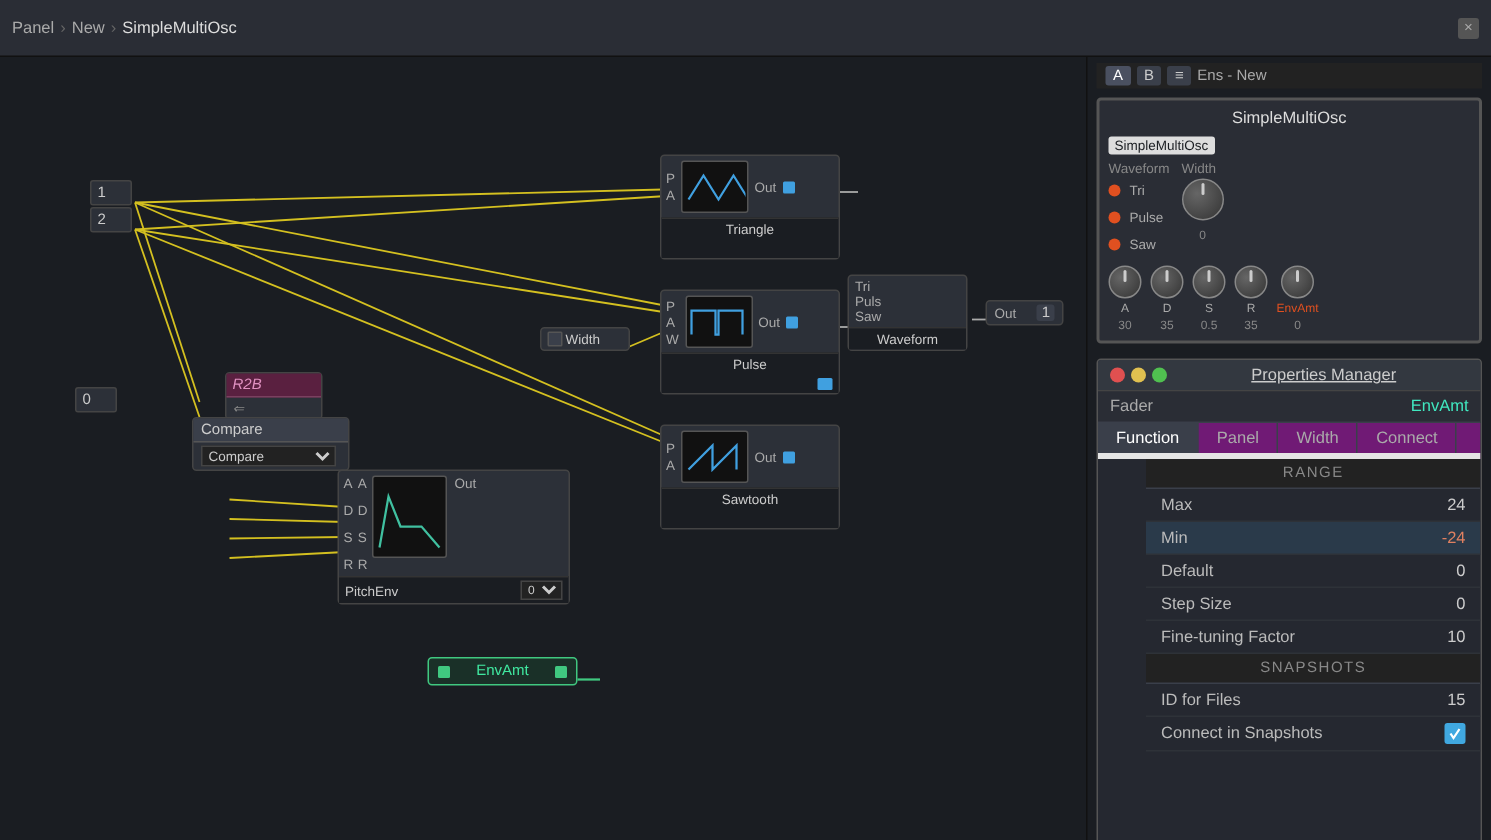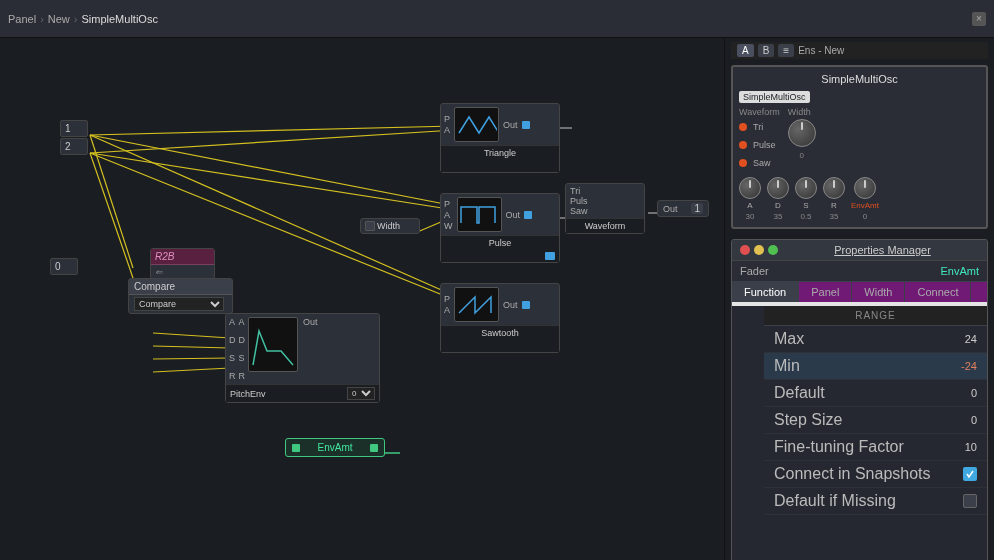--- a/index.html
+++ b/index.html
@@ -226,21 +226,21 @@
       justify-content: space-between;
       padding: 4px 10px;
       border-bottom: 1px solid #2e3238;
       min-height: 22px;
     }
     .props-row.highlighted {
       background: #2a3a4a;
     }
     .props-row-label {
       color: #bbb;
-      font-size: 16px;
+      font-size: 11px;
     }
     .props-row-value {
       color: #ccc;
       font-size: 11px;
       min-width: 30px;
       text-align: right;
     }
     .props-row-value.negative { color: #e08060; }
 
     .props-checkbox {
@@ -582,30 +582,31 @@
         </div>
         <div class="props-row">
           <span class="props-row-label">Step Size</span>
           <span class="props-row-value">0</span>
         </div>
         <div class="props-row">
           <span class="props-row-label">Fine-tuning Factor</span>
           <span class="props-row-value">10</span>
         </div>
 
-
+        <div class="props-section-header">SNAPSHOTS</div>
+
+        <div class="props-row">
+          <span class="props-row-label">ID for Files</span>
+          <span class="props-row-value">15</span>
+        </div>
         <div class="props-row">
           <span class="props-row-label">Connect in Snapshots</span>
           <div class="props-checkbox">
             <svg width="10" height="10">
               <polyline points="2,5 4,8 8,2" fill="none" stroke="#fff" stroke-width="1.5"></polyline>
             </svg>
           </div>
         </div>
-        <div class="props-row">
-          <span class="props-row-label">Default if Missing</span>
-          <div class="props-checkbox-empty"></div>
-        </div>
       </div>
     </div>
   </div>
 
 </div>
 
 </body></html>

